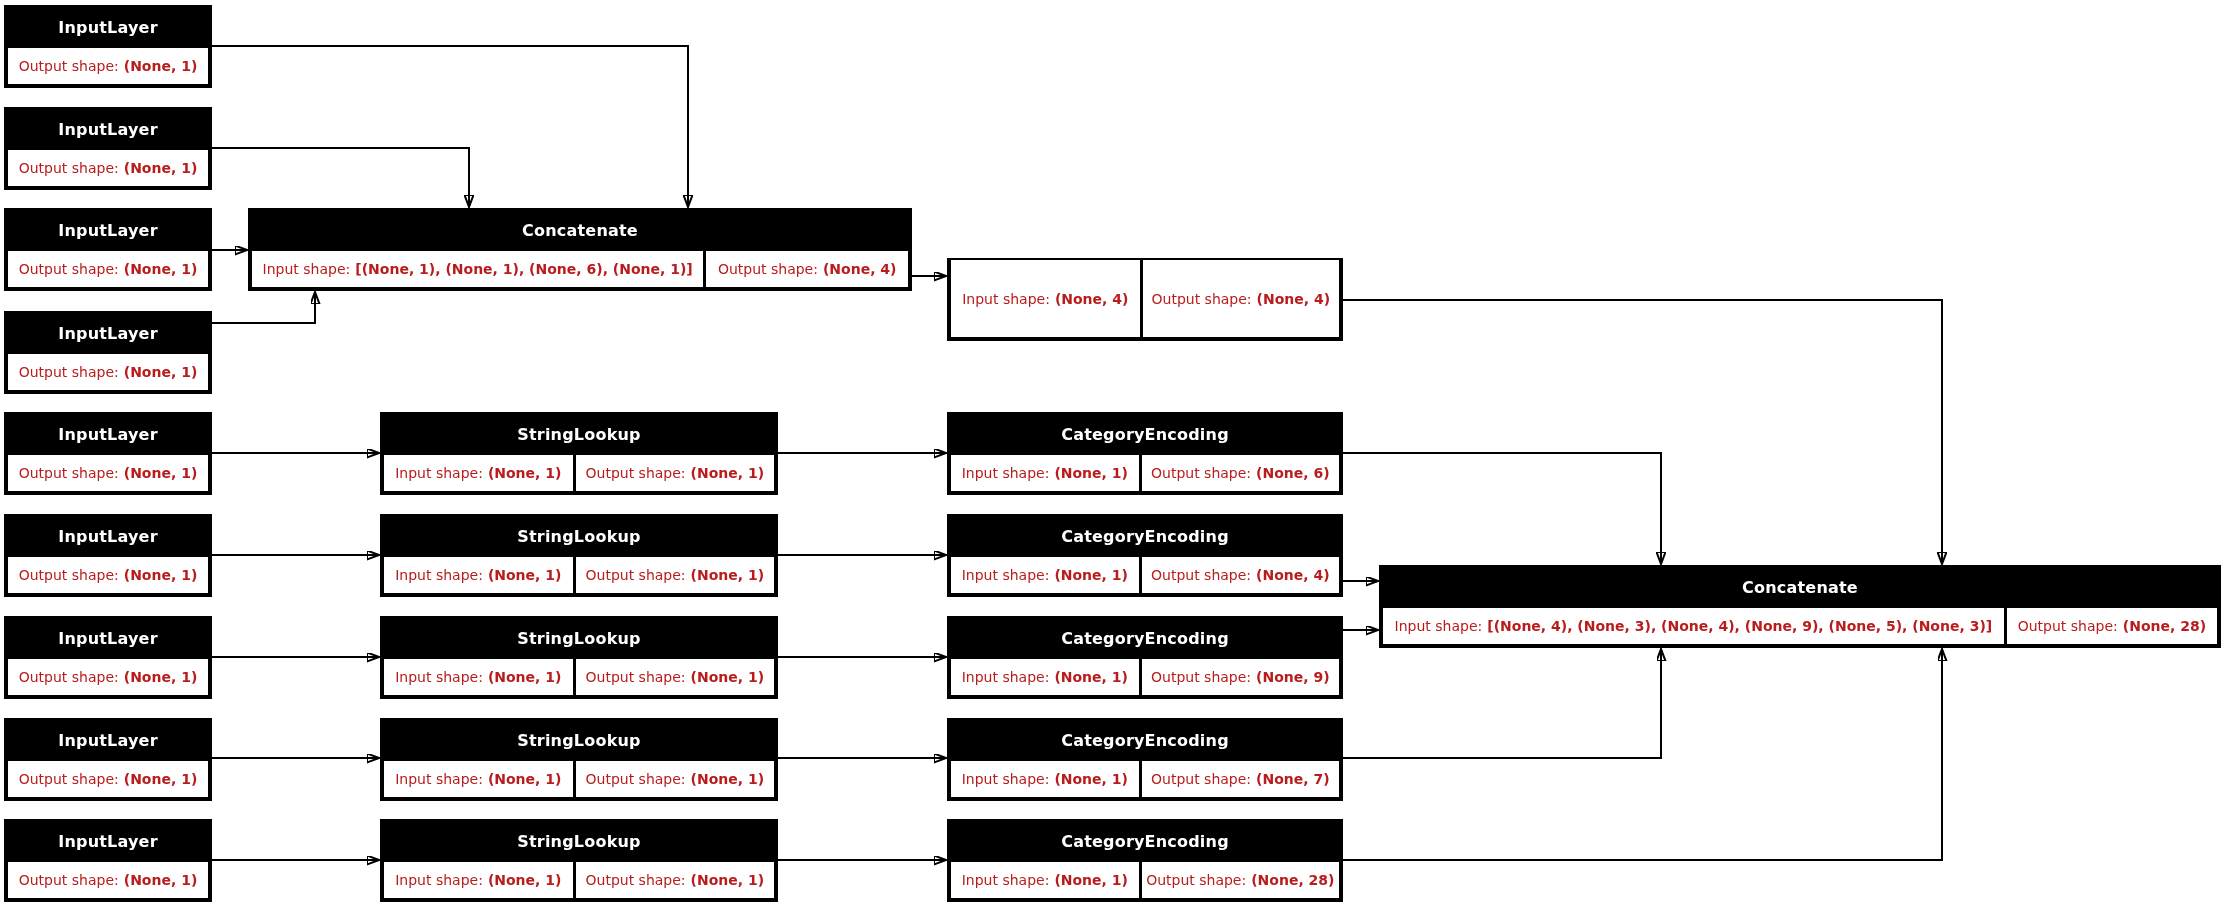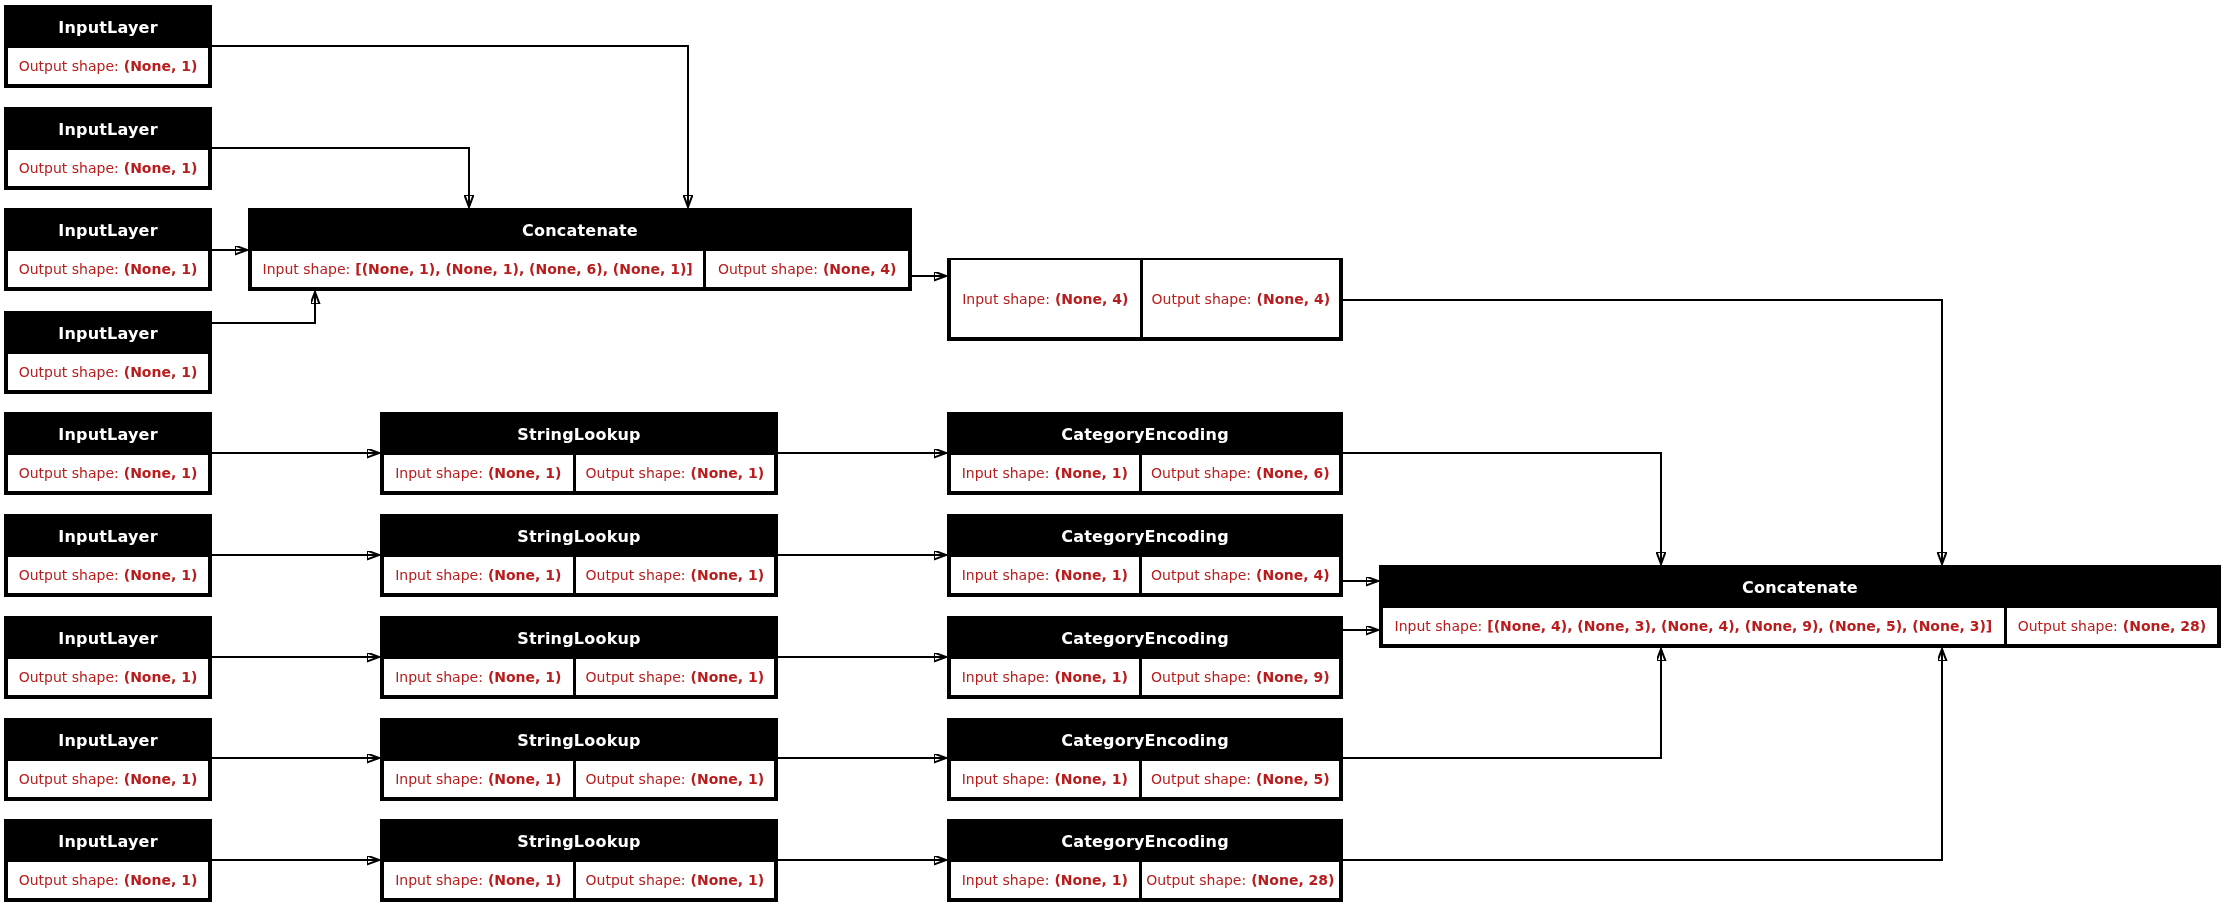--- a/index.html
+++ b/index.html
@@ -279,21 +279,21 @@
   </div>
   <div class="node" style="left:947px;top:718px;width:396px;">
     <div class="node-title">CategoryEncoding</div>
     <div class="node-body">
       <div class="cell" style="flex:193">
           <span class="lbl">Input shape:</span>
           <span class="val">(None, 1)</span>
         </div>
       <div class="cell" style="flex:203">
           <span class="lbl">Output shape:</span>
-          <span class="val">(None, 5)</span>
+          <span class="val">(None, 7)</span>
         </div>
     </div>
   </div>
   <div class="node" style="left:947px;top:819px;width:396px;">
     <div class="node-title">CategoryEncoding</div>
     <div class="node-body">
       <div class="cell" style="flex:193">
           <span class="lbl">Input shape:</span>
           <span class="val">(None, 1)</span>
         </div>

